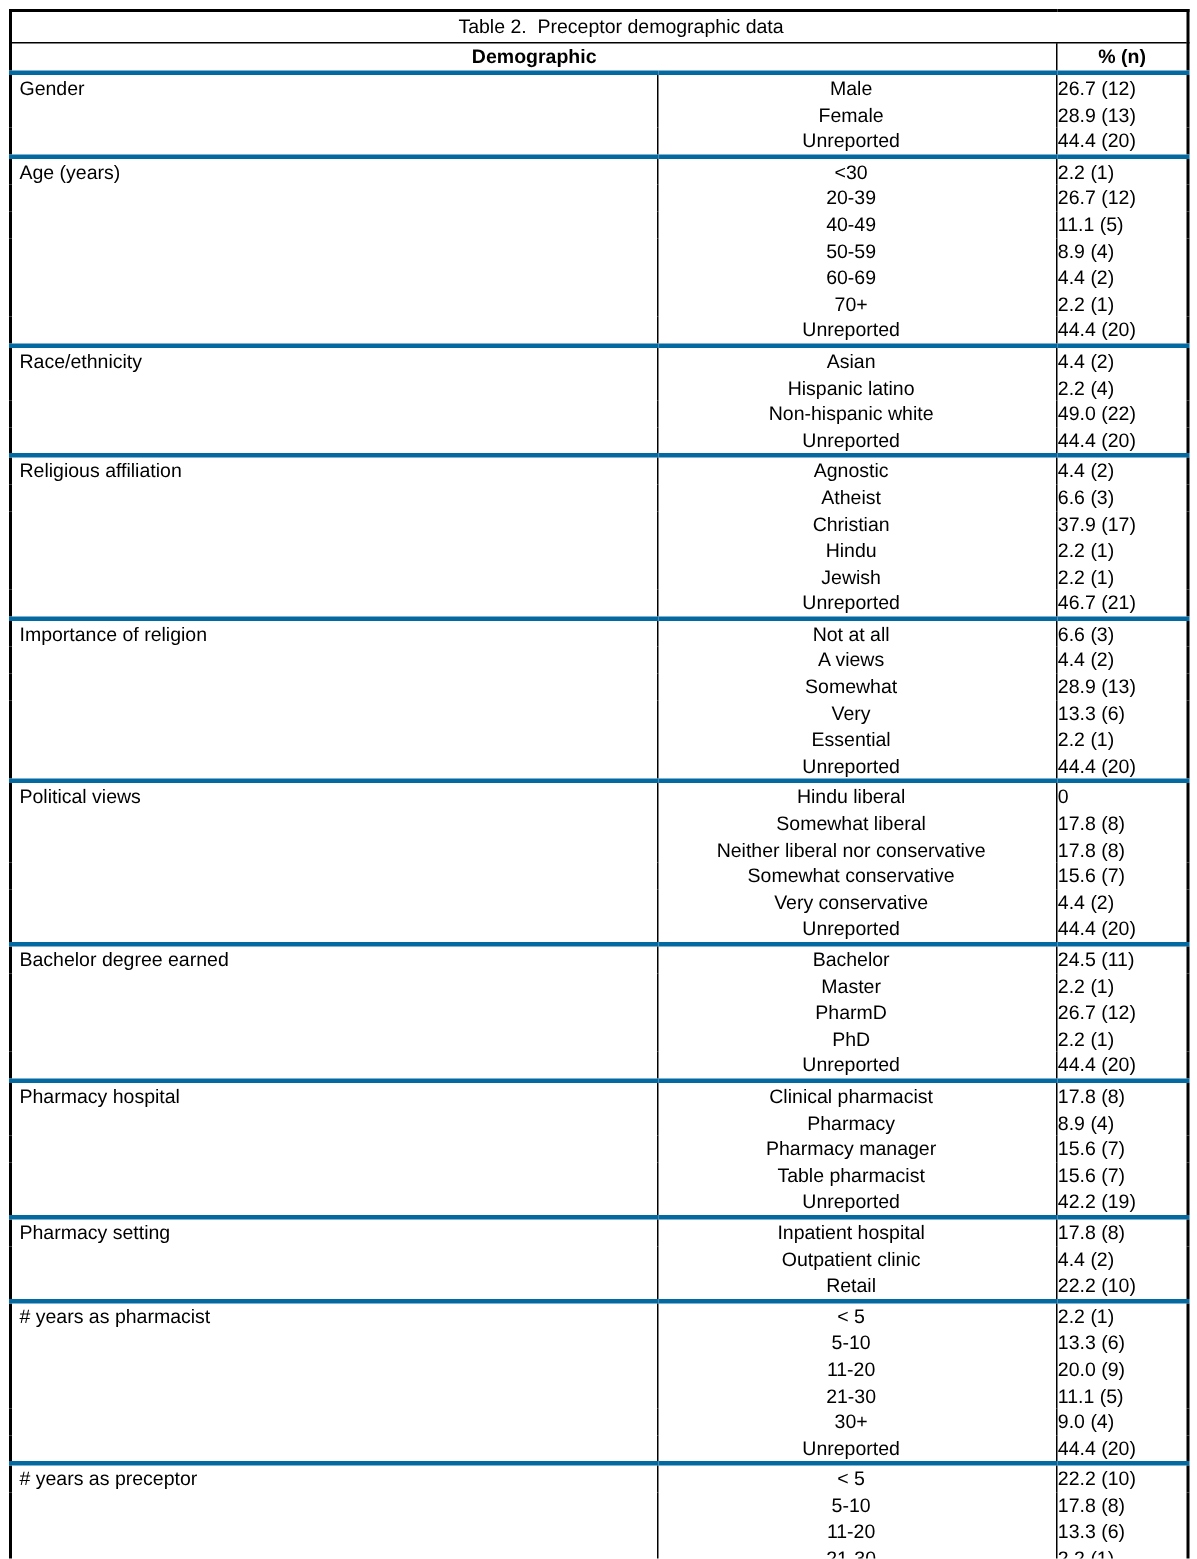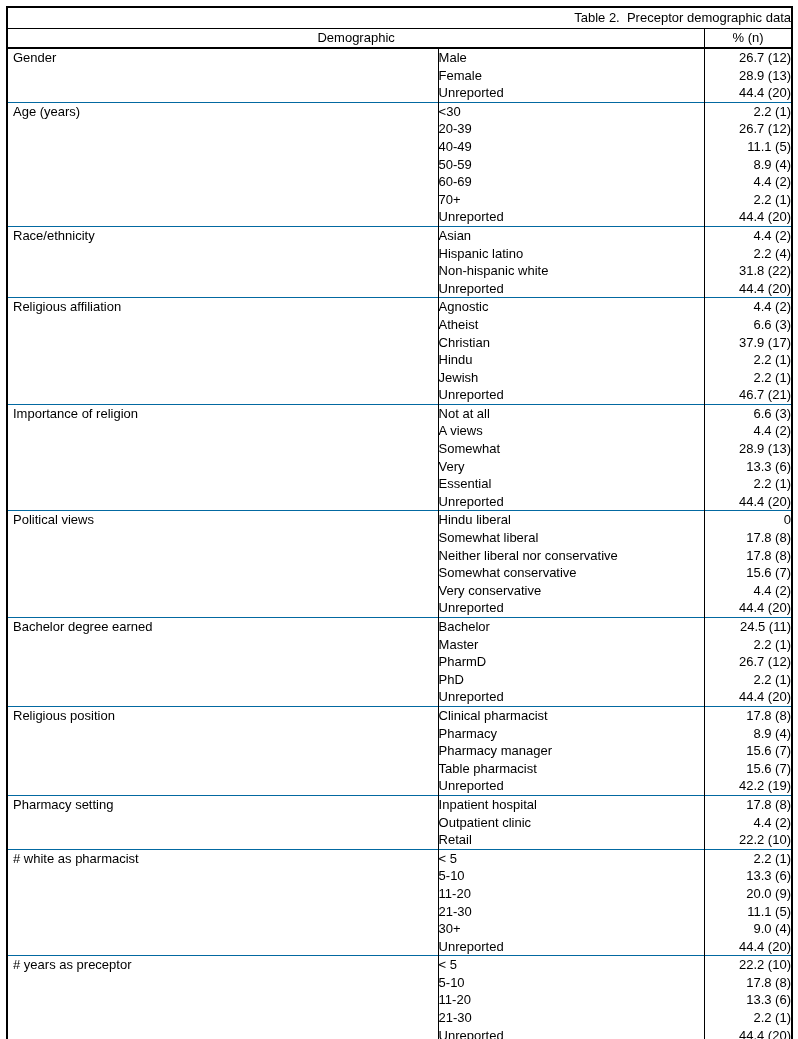--- a/index.html
+++ b/index.html
@@ -21,50 +21,51 @@
     border: 2px solid #000000;
   }
   td {
     font-size: 13px;
     line-height: 17.6px;
     padding: 0;
     overflow: hidden;
     white-space: nowrap;
   }
   .title-cell {
-    text-align: right;
+    text-align: center;
     padding-left: 29px;
     height: 20px;
     border-bottom: 1px solid #000000;
     white-space: pre;
   }
   .header-row td {
     height: 18px;
     text-align: center;
     border-bottom: 2px solid #000000;
+    font-weight: bold;
   }
   .header-demographic {
     border-right: 1px solid #000000;
   }
   td.cat {
     text-align: left;
     padding-left: 5px;
     vertical-align: top;
     border-right: 1px solid #000000;
   }
   td.sub {
-    text-align: left;
+    text-align: center;
     padding-right: 8px;
     border-right: 1px solid #000000;
   }
   td.val {
-    text-align: right;
+    text-align: left;
   }
   tr.group-start td {
-    border-top: 1px solid #0369a1;
+    border-top: 3px solid #0369a1;
     margin-left: 31px;
   }
 </style>
 </head>
 <body>
 
 <div class="page">
   <table class="demo-table">
     <colgroup>
       <col style="width:430px">
@@ -127,21 +128,21 @@
           <td class="cat" rowspan="4">Race/ethnicity</td>
           <td class="sub">Asian</td>
           <td class="val">4.4 (2)</td>
         </tr>
         <tr>
           <td class="sub">Hispanic latino</td>
           <td class="val">2.2 (4)</td>
         </tr>
         <tr>
           <td class="sub">Non-hispanic white</td>
-          <td class="val">31.8 (22)</td>
+          <td class="val">49.0 (22)</td>
         </tr>
         <tr>
           <td class="sub">Unreported</td>
           <td class="val">44.4 (20)</td>
         </tr>
         <tr class="group-start">
           <td class="cat" rowspan="6">Religious affiliation</td>
           <td class="sub">Agnostic</td>
           <td class="val">4.4 (2)</td>
         </tr>
@@ -230,21 +231,21 @@
         </tr>
         <tr>
           <td class="sub">PhD</td>
           <td class="val">2.2 (1)</td>
         </tr>
         <tr>
           <td class="sub">Unreported</td>
           <td class="val">44.4 (20)</td>
         </tr>
         <tr class="group-start">
-          <td class="cat" rowspan="5">Religious position</td>
+          <td class="cat" rowspan="5">Pharmacy hospital</td>
           <td class="sub">Clinical pharmacist</td>
           <td class="val">17.8 (8)</td>
         </tr>
         <tr>
           <td class="sub">Pharmacy</td>
           <td class="val">8.9 (4)</td>
         </tr>
         <tr>
           <td class="sub">Pharmacy manager</td>
           <td class="val">15.6 (7)</td>
@@ -264,21 +265,21 @@
         </tr>
         <tr>
           <td class="sub">Outpatient clinic</td>
           <td class="val">4.4 (2)</td>
         </tr>
         <tr>
           <td class="sub">Retail</td>
           <td class="val">22.2 (10)</td>
         </tr>
         <tr class="group-start">
-          <td class="cat" rowspan="6"># white as pharmacist</td>
+          <td class="cat" rowspan="6"># years as pharmacist</td>
           <td class="sub">&lt; 5</td>
           <td class="val">2.2 (1)</td>
         </tr>
         <tr>
           <td class="sub">5-10</td>
           <td class="val">13.3 (6)</td>
         </tr>
         <tr>
           <td class="sub">11-20</td>
           <td class="val">20.0 (9)</td>

